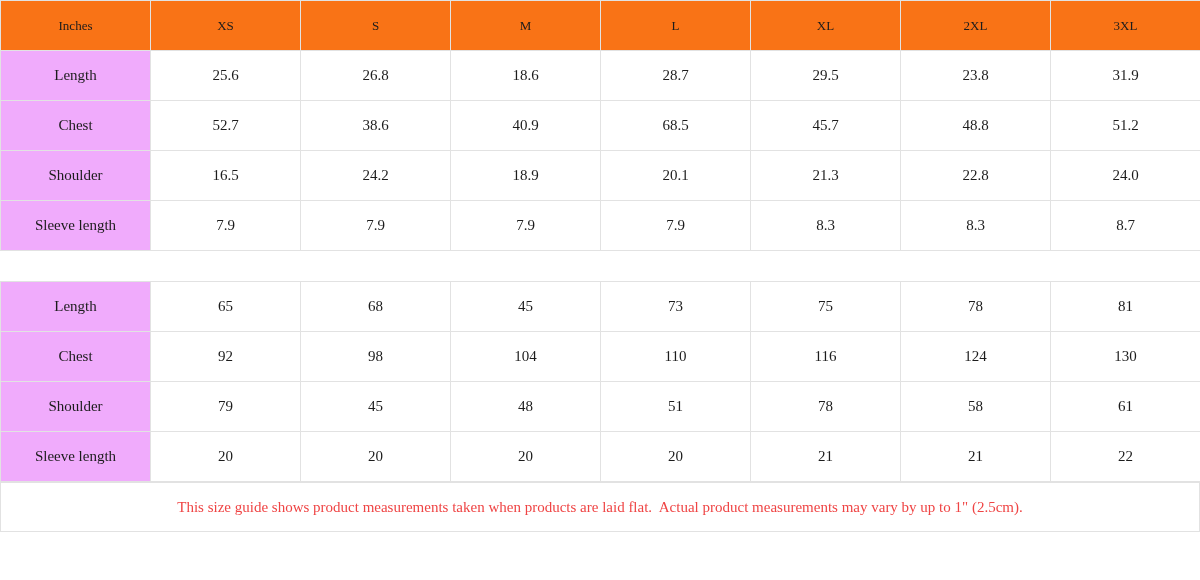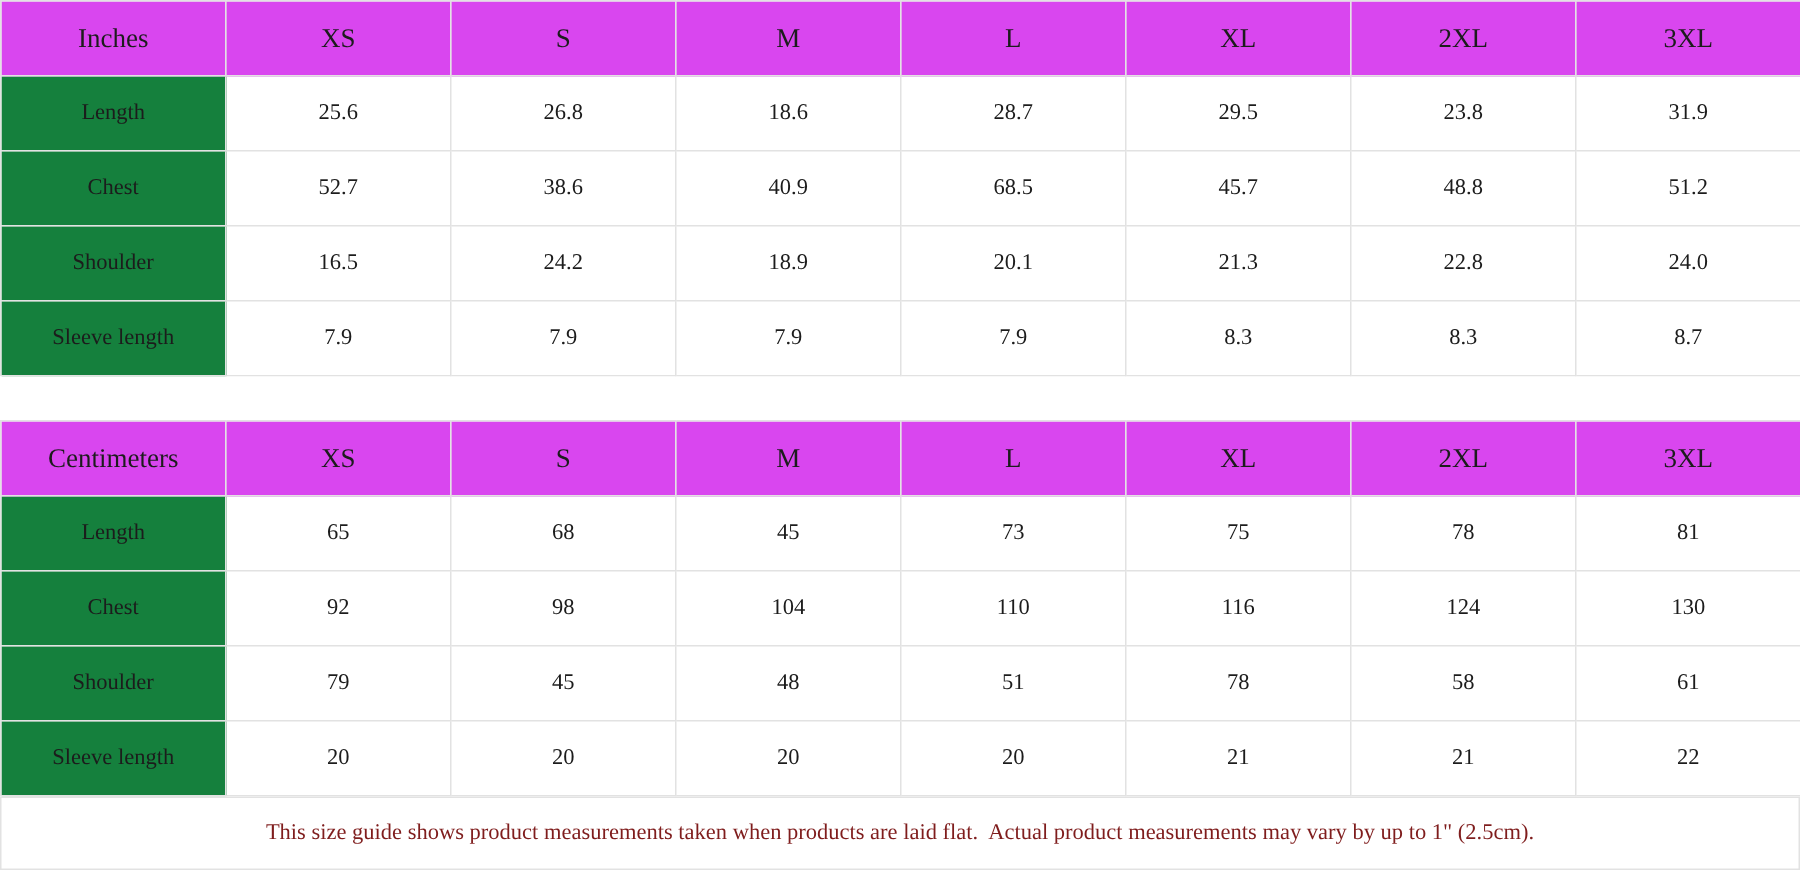--- a/index.html
+++ b/index.html
@@ -32,25 +32,25 @@
     height: 50px;
     text-align: center;
     vertical-align: middle;
     font-size: 15px;
     font-family: "Liberation Serif", serif;
     color: #1c1c1c;
     padding: 0 4px;
     box-sizing: border-box;
   }
   table.size-table td.head-cell {
-    background: #d946ef;
-    font-size: 18px;
+    background: #f97316;
+    font-size: 13px;
   }
   table.size-table td.row-label {
-    background: #15803d;
+    background: #f0abfc;
     font-size: 15px;
   }
   table.size-table tr.header-row td {
     height: 50px;
   }
   
   table.size-table col.first {
     width: 150px;
   }
   table.size-table col.sizecol {
@@ -67,21 +67,21 @@
     border: 1px solid #e2e2e2;
     border-top: 1px solid #e2e2e2;
     height: 50px;
     display: flex;
     align-items: center;
     justify-content: center;
     background: #ffffff;
   }
   .note-text {
     font-size: 15px;
-    color: #7f1d1d;
+    color: #ef4444;
     font-family: "Liberation Serif", serif;
     text-align: center;
     white-space: pre;
   }
 </style>
 </head>
 <body>
 
 <div class="size-guide">
 
@@ -157,30 +157,20 @@
       <col class="first">
         <col class="sizecol">
         <col class="sizecol">
         <col class="sizecol">
         <col class="sizecol">
         <col class="sizecol">
         <col class="sizecol">
         <col class="sizecol">
     </colgroup>
     <tbody>
-      <tr class="header-row">
-        <td class="head-cell">Centimeters</td>
-        <td class="head-cell">XS</td>
-        <td class="head-cell">S</td>
-        <td class="head-cell">M</td>
-        <td class="head-cell">L</td>
-        <td class="head-cell">XL</td>
-        <td class="head-cell">2XL</td>
-        <td class="head-cell">3XL</td>
-      </tr>
       <tr>
         <td class="row-label">Length</td>
         <td>65</td>
         <td>68</td>
         <td>45</td>
         <td>73</td>
         <td>75</td>
         <td>78</td>
         <td>81</td>
       </tr>

